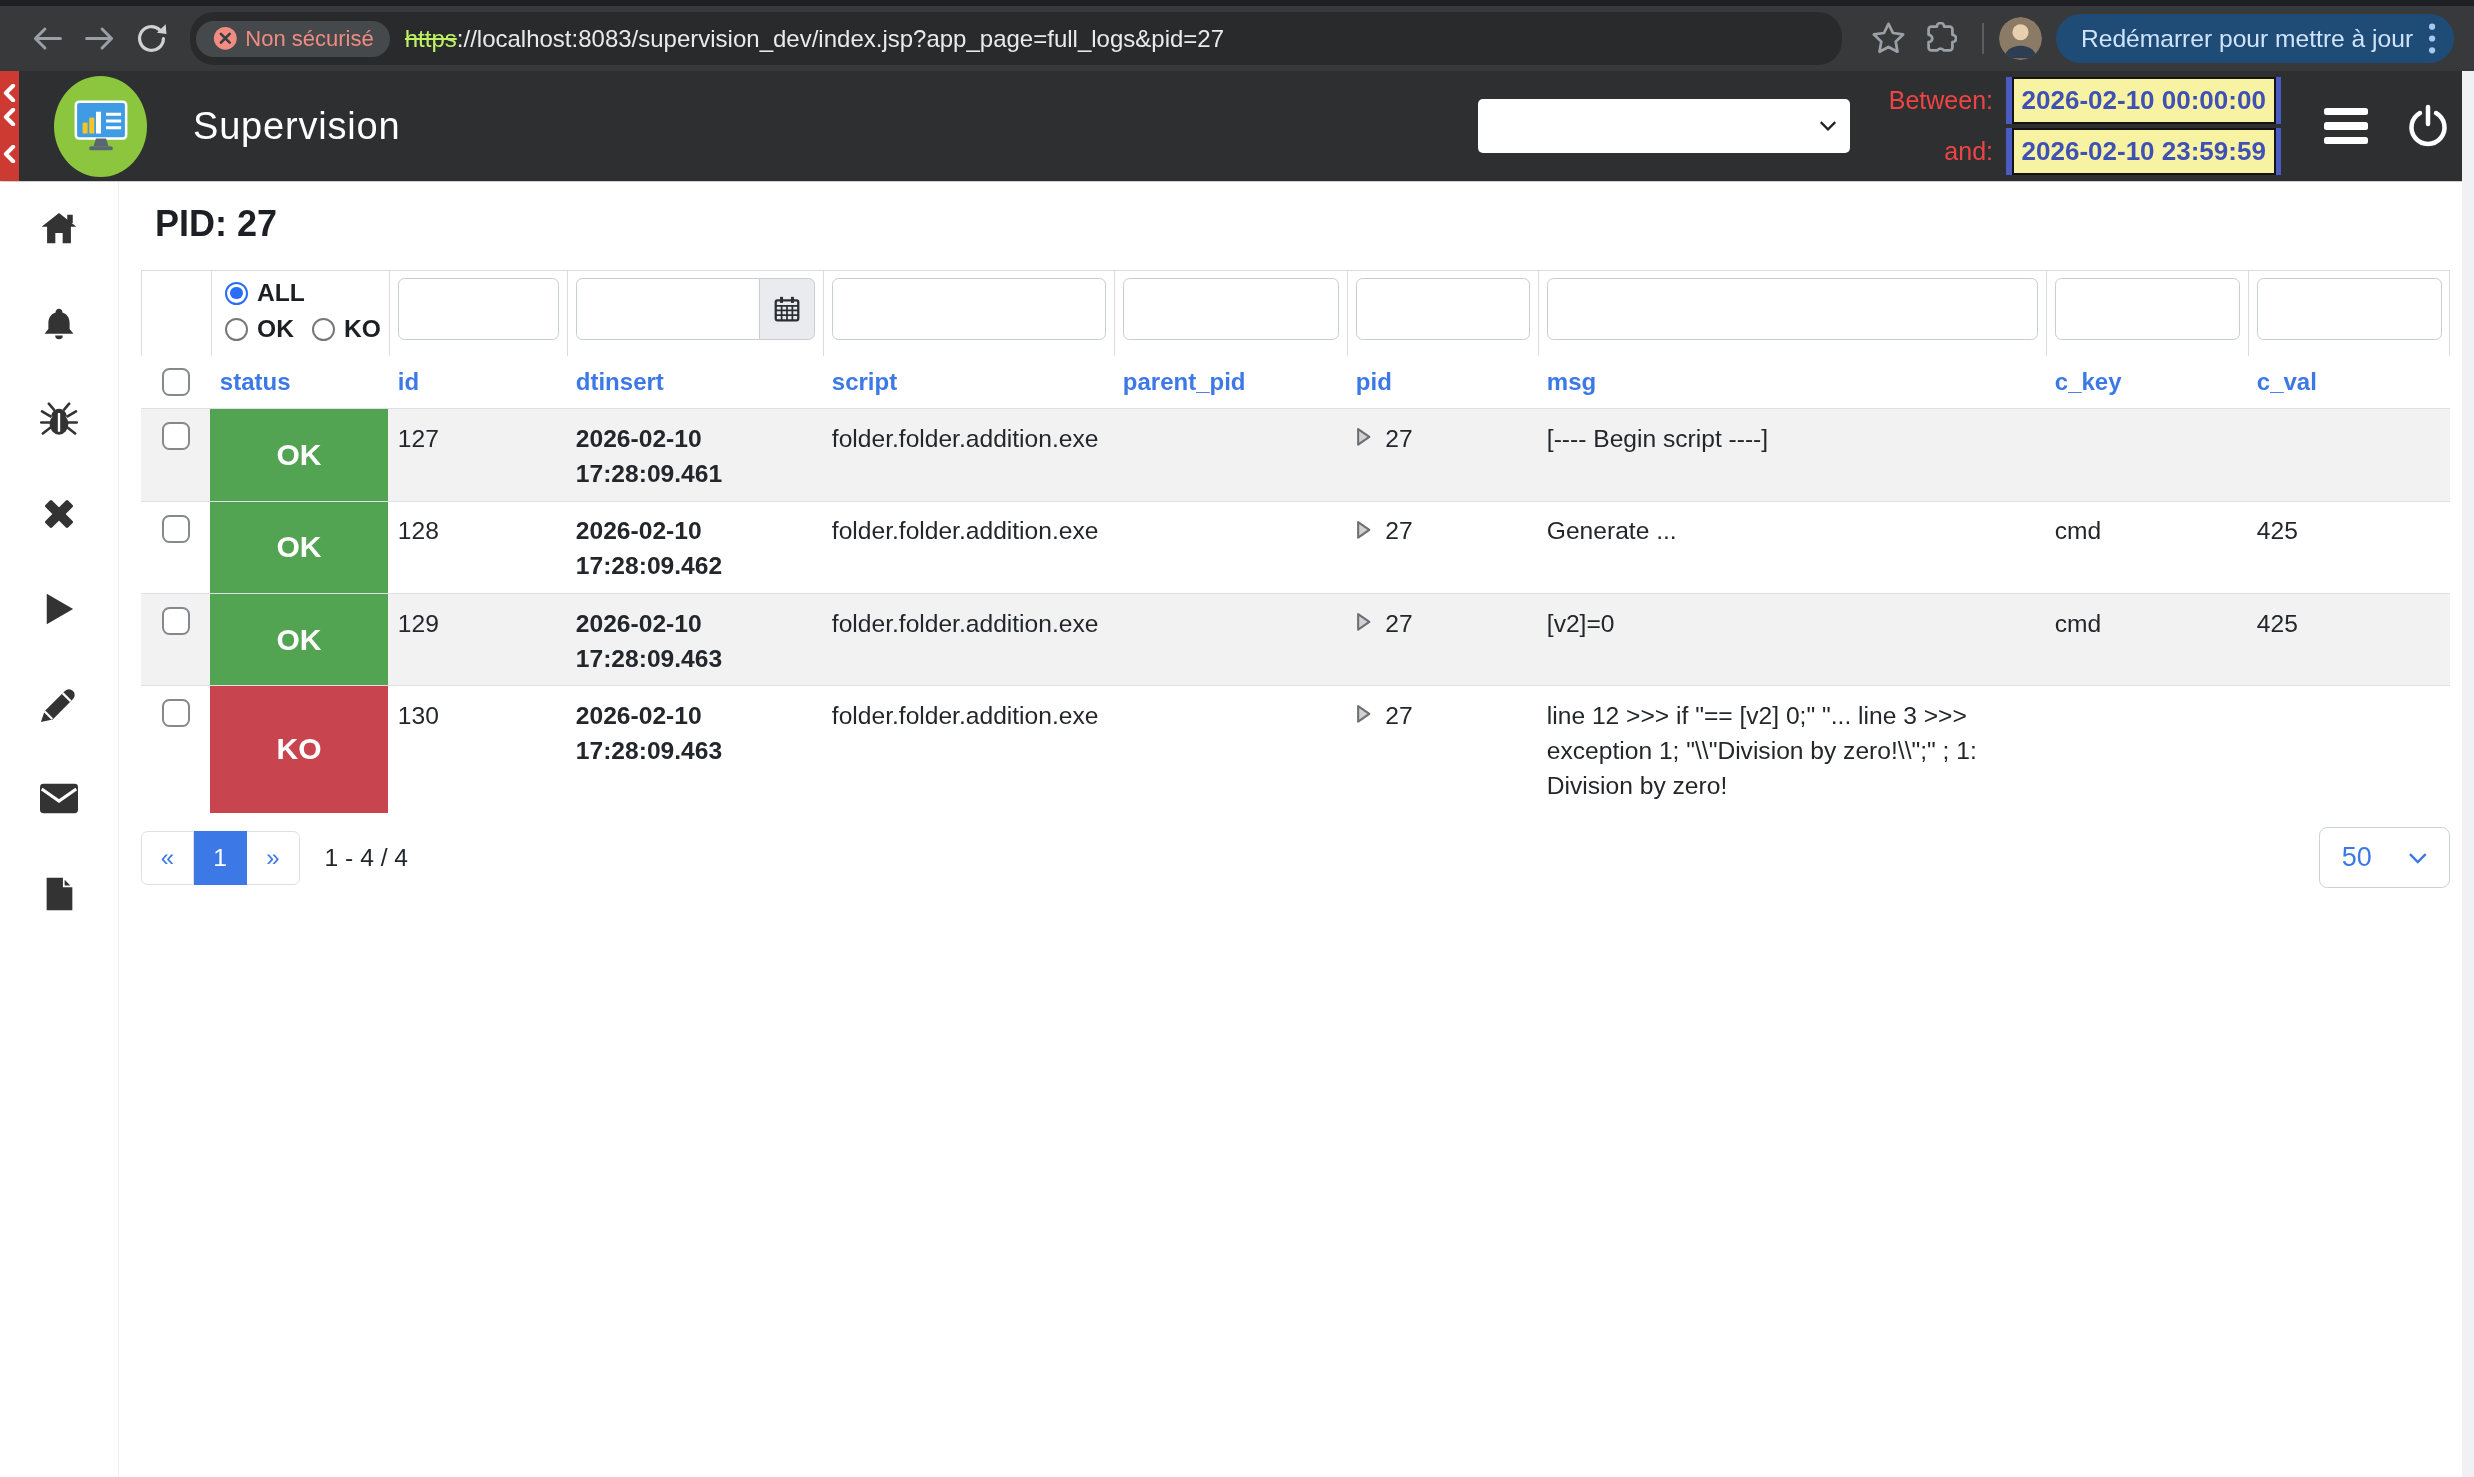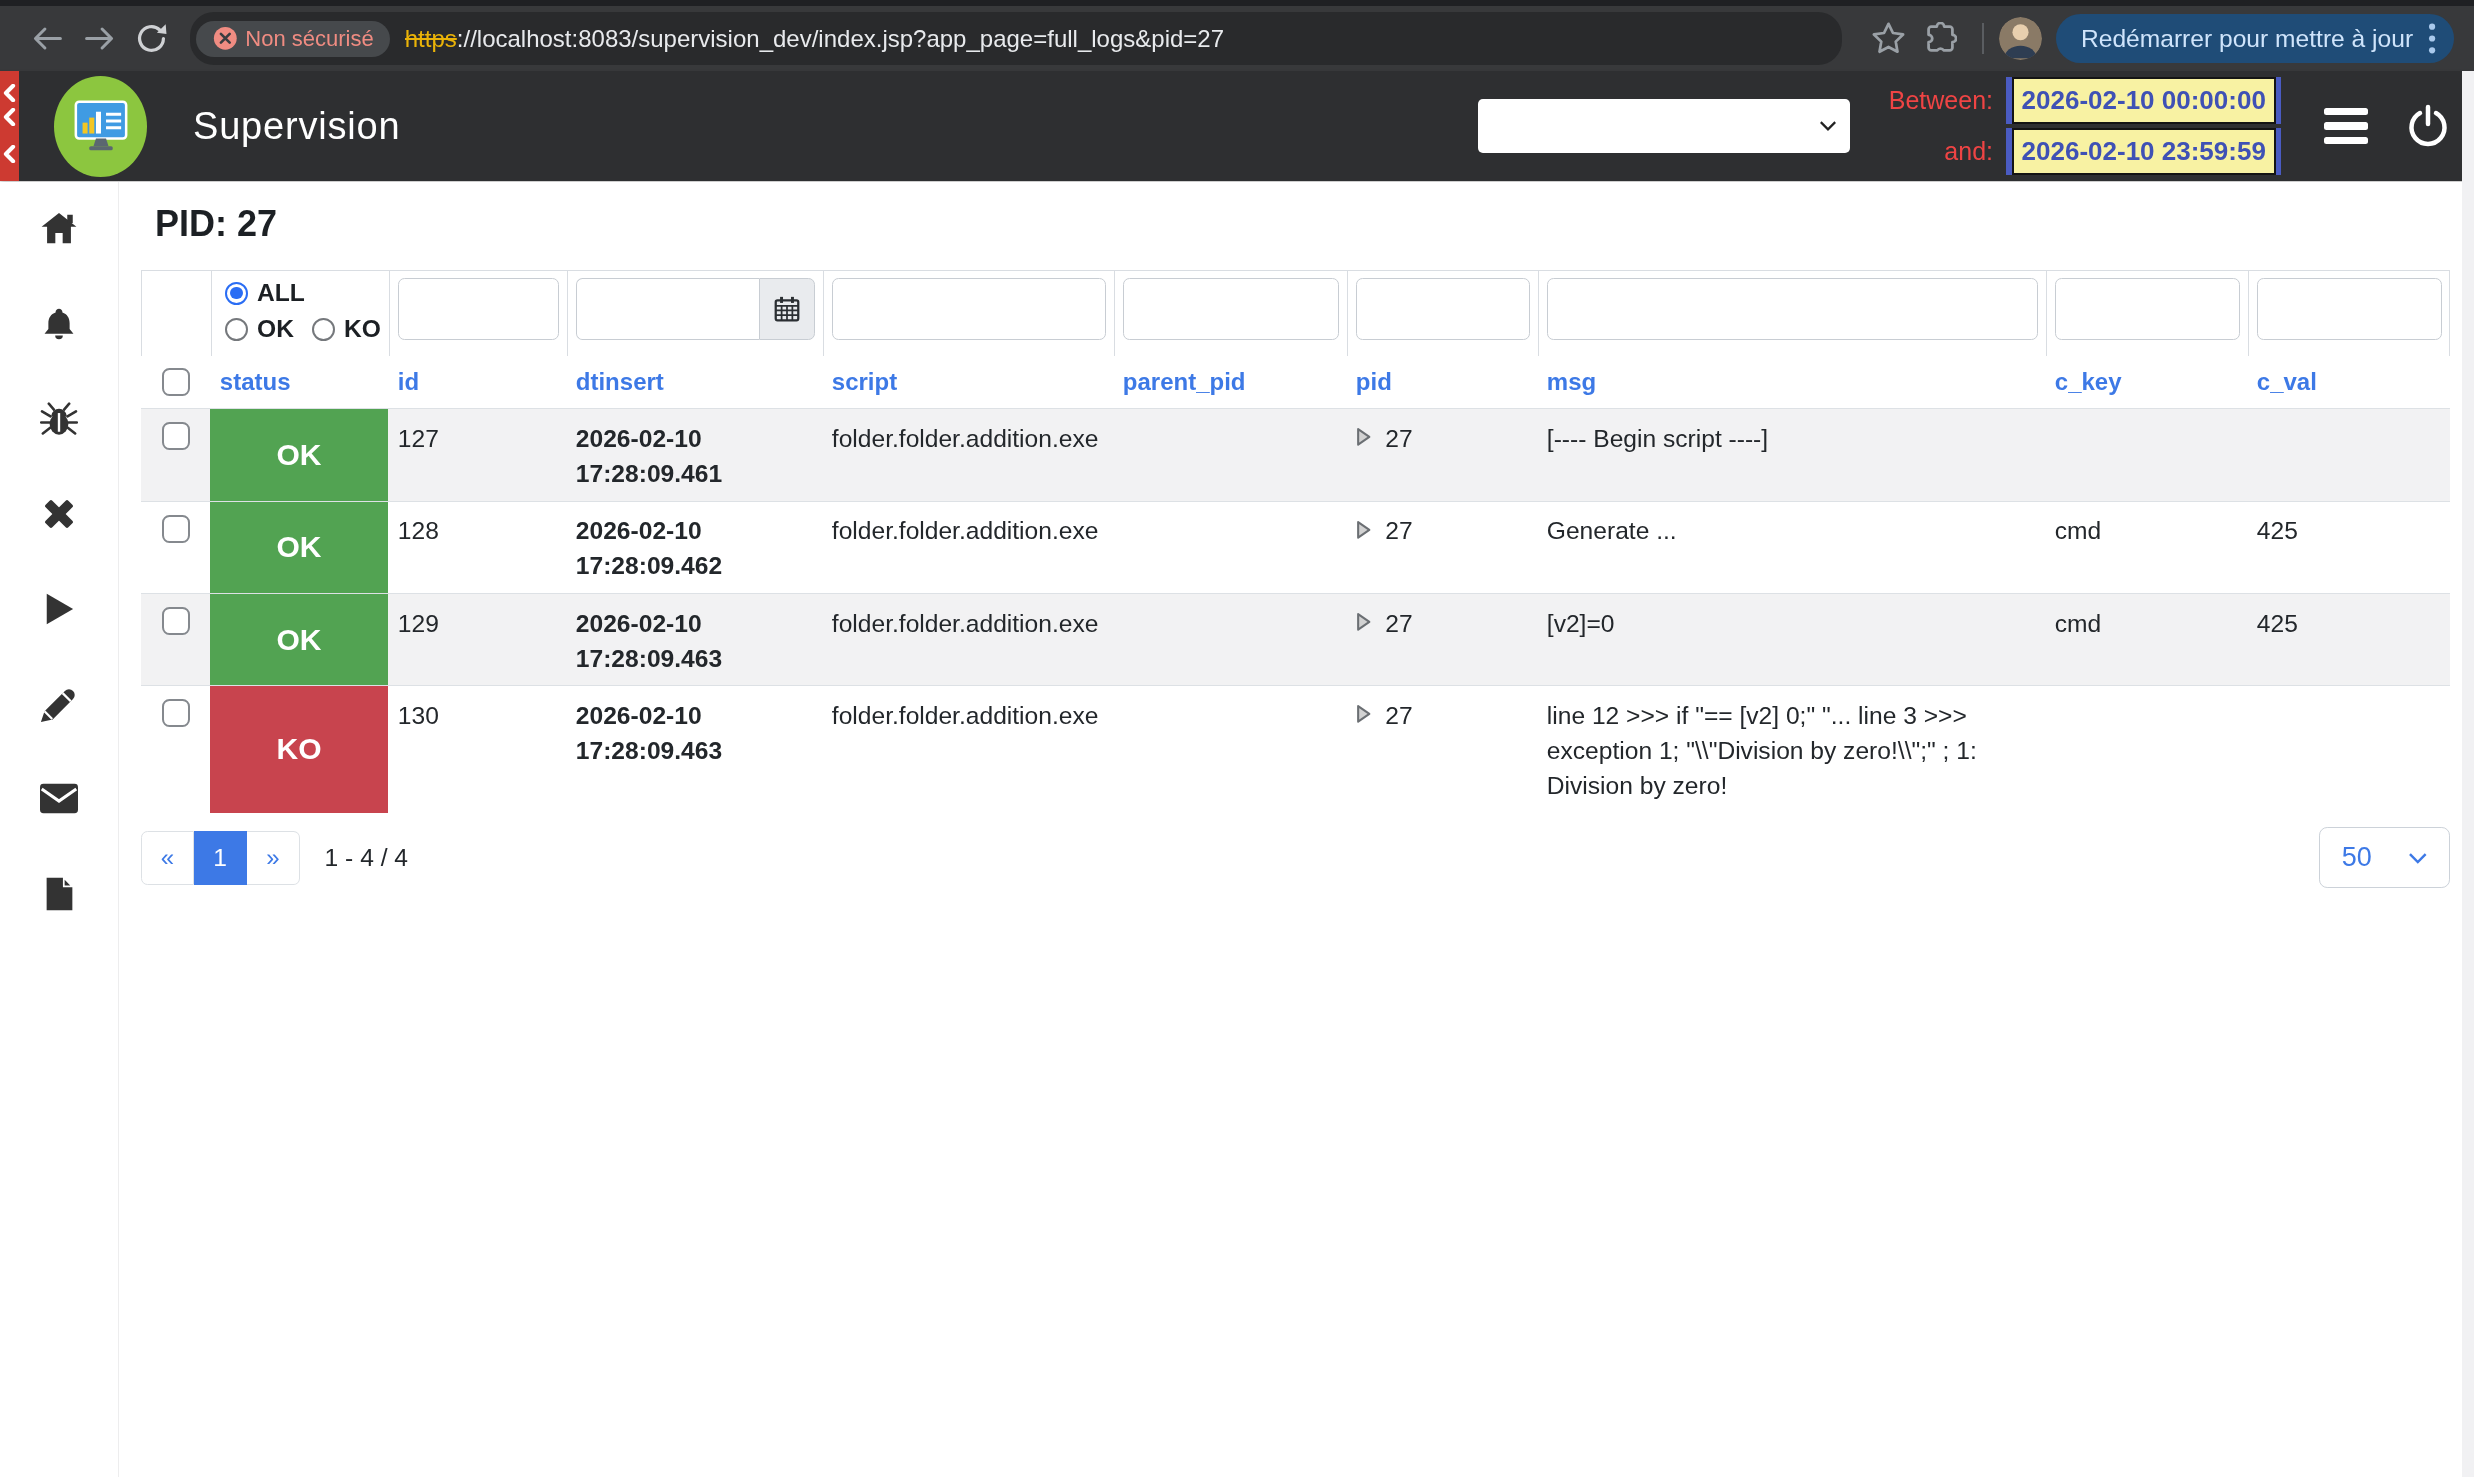--- a/index.html
+++ b/index.html
@@ -18,21 +18,21 @@
   .url-bar {
     flex:1; height:53px; margin:0 19.6px 0 11.5px; background:#292a2c; border-radius:24px;
     display:flex; align-items:center; padding:0 19.6px 0 6.5px; min-width:0;
   }
   .sec-chip {
     height:36px; background:#46494c; border-radius:18px; display:flex; align-items:center;
     gap:8.2px; padding:0 16.4px; margin-right:14.7px; flex:none;
   }
   .sec-chip span { color:#f08c82; font-size:22px; }
   .url-text { font-size:24px; color:#e8eaed; white-space:nowrap; overflow:hidden; }
-  .url-scheme { color:#eab308; text-decoration:line-through; }
+  .url-scheme { color:#bef264; text-decoration:line-through; }
   .chrome-right { display:flex; align-items:center; }
   .chrome-sep { width:2.5px; height:31px; background:#5a5d61; margin:0 14.7px; }
   .avatar { width:43px; height:43px; border-radius:50%; overflow:hidden; margin-right:14.7px; flex:none; }
   .update-pill {
     height:49px; border-radius:24.6px; background:#1f4c77; color:#cfe4fb;
     display:flex; align-items:center; gap:14.7px; padding:0 18px 0 24.6px; font-size:24.6px; white-space:nowrap;
   }
 
   
   .appbar {

